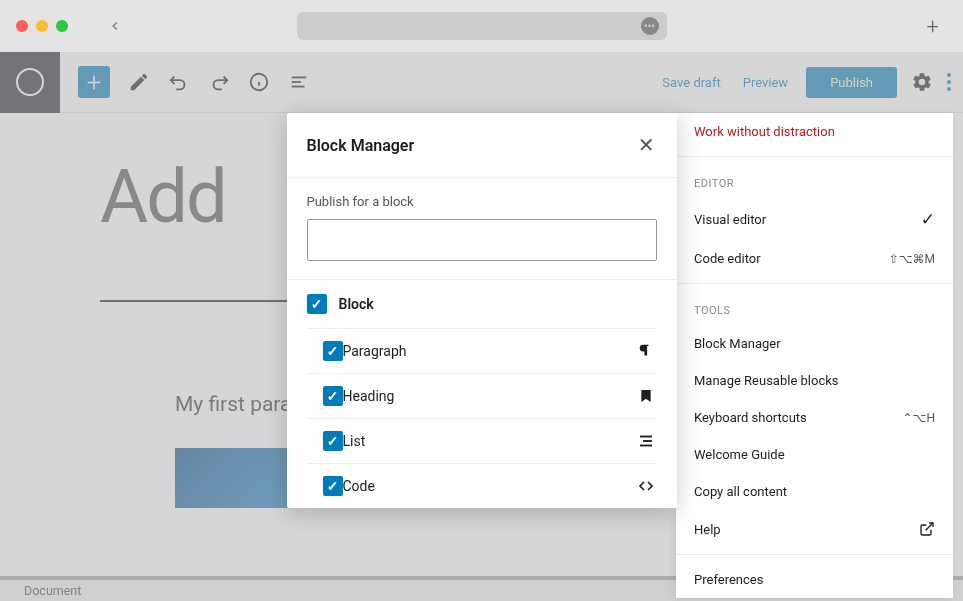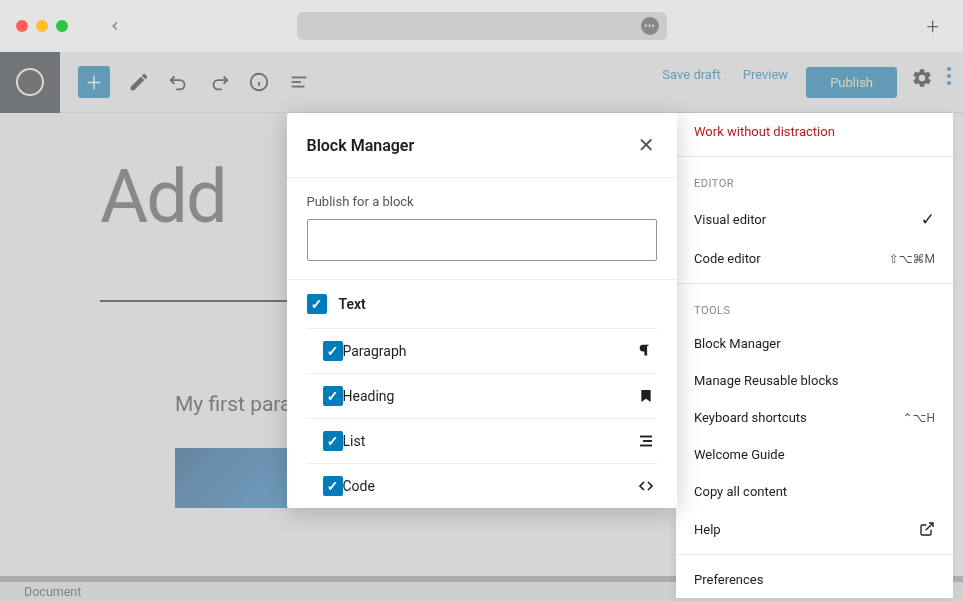--- a/index.html
+++ b/index.html
@@ -17,34 +17,34 @@
     .url-icon { width: 18px; height: 18px; border-radius: 50%; background: #888; color: #ccc; display: flex; align-items: center; justify-content: center; font-size: 10px; font-weight: bold; }
     .newtab-btn { position: absolute; right: 24px; color: #666; font-size: 22px; cursor: pointer; font-weight: 300; }
     
     
     .wp-toolbar { height: 61px; background: #fff; border-bottom: 1px solid #e0e0e0; display: flex; align-items: center; padding: 0 12px 0 0; }
     .wp-logo { width: 60px; height: 61px; background: #23282d; display: flex; align-items: center; justify-content: center; }
     .wp-logo-inner { width: 28px; height: 28px; border: 2px solid #fff; border-radius: 50%; position: relative; }
     .tb-left { display: flex; align-items: center; gap: 18px; margin-left: 18px; }
     .add-block-btn { width: 32px; height: 32px; background: #007cba; border-radius: 3px; color: #fff; display: flex; align-items: center; justify-content: center; font-size: 26px; font-weight: 300; cursor: pointer; }
     .tb-icon { color: #1e1e1e; cursor: pointer; display: flex; }
-    .tb-right { margin-left: auto; display: flex; align-items: flex-start; gap: 14px; }
+    .tb-right { margin-left: auto; display: flex; align-items: center; gap: 14px; }
     .tb-link { color: #007cba; font-size: 13px; cursor: pointer; padding: 0 4px; }
     .publish-btn { background: #007cba; color: #fef9c3; font-size: 13px; padding: 8px 24px; border-radius: 3px; cursor: pointer; }
     
     
     .main { position: absolute; top: 113px; left: 0; right: 0; bottom: 25px; background: #fff; }
     .editor-area { padding-left: 100px; padding-top: 40px; }
     .post-title { font-size: 74px; font-weight: 400; color: #555; letter-spacing: -2px; }
     .title-underline { width: 260px; border-bottom: 2px solid #1e1e1e; margin-top: 60px; }
     .para1 { margin-top: 90px; font-size: 21px; color: #333; margin-left: 75px; }
     .img-placeholder { width: 490px; height: 60px; background: linear-gradient(135deg, #0a4d8c 0%, #1a7fc4 30%, #2aa5d4 50%, #0d6b3c 70%, #1a8f4d 100%); margin-top: 32px; margin-left: 75px; }
     
     
-    .status-bar { position: absolute; bottom: 0; left: 0; right: 0; height: 25px; background: #f0f0f0; border-top: 6px solid #a3a3a3; display: flex; align-items: center; padding: 0 24px; font-size: 12.5px; color: #444; }
+    .status-bar { position: absolute; bottom: 0; left: 0; right: 0; height: 25px; background: #f0f0f0; border-top: 4px solid #a3a3a3; display: flex; align-items: center; padding: 0 24px; font-size: 12.5px; color: #444; }
     
     
     .overlay { position: absolute; top: 52px; left: 0; right: 0; bottom: 0; background: rgba(180,180,180,0.55); z-index: 5; }
     
     
     .sidebar-menu { position: absolute; top: 113px; right: 10px; width: 277px; background: #fff; z-index: 10; box-shadow: -2px 0 8px rgba(0,0,0,0.08); }
     .sm-item { padding: 11px 18px; font-size: 13px; color: #1e1e1e; display: flex; align-items: center; justify-content: space-between; cursor: pointer; }
     .sm-item.muted { color: #b91c1c; }
     .sm-section-label { padding: 14px 18px 8px; font-size: 11px; color: #888; text-transform: uppercase; letter-spacing: 0.5px; }
     .sm-divider { height: 1px; background: #e8e8e8; margin: 6px 0; }
@@ -203,21 +203,21 @@
     <span class="modal-title">Block Manager</span>
     <span class="modal-close">✕</span>
   </div>
   <div class="modal-body">
     <label class="search-label">Publish for a block</label>
     <input class="search-input" type="text" value="" style="">
   </div>
   <div class="block-section">
     <div class="cat-row">
       <span class="checkbox"></span>
-      <span class="cat-label">Text</span>
+      <span class="cat-label">Block</span>
     </div>
     <div class="blk-row">
       <span class="checkbox"></span>
       <span class="blk-label">Paragraph</span>
       <span class="blk-icon">
         <svg width="18" height="18" viewBox="0 0 24 24" fill="currentColor">
             <path d="M13 4v16h-2v-6H9a5 5 0 010-10h8v2h-2v14h-2V4h-2z" transform="scale(0.9)"></path>
           </svg>
       </span>
     </div>

